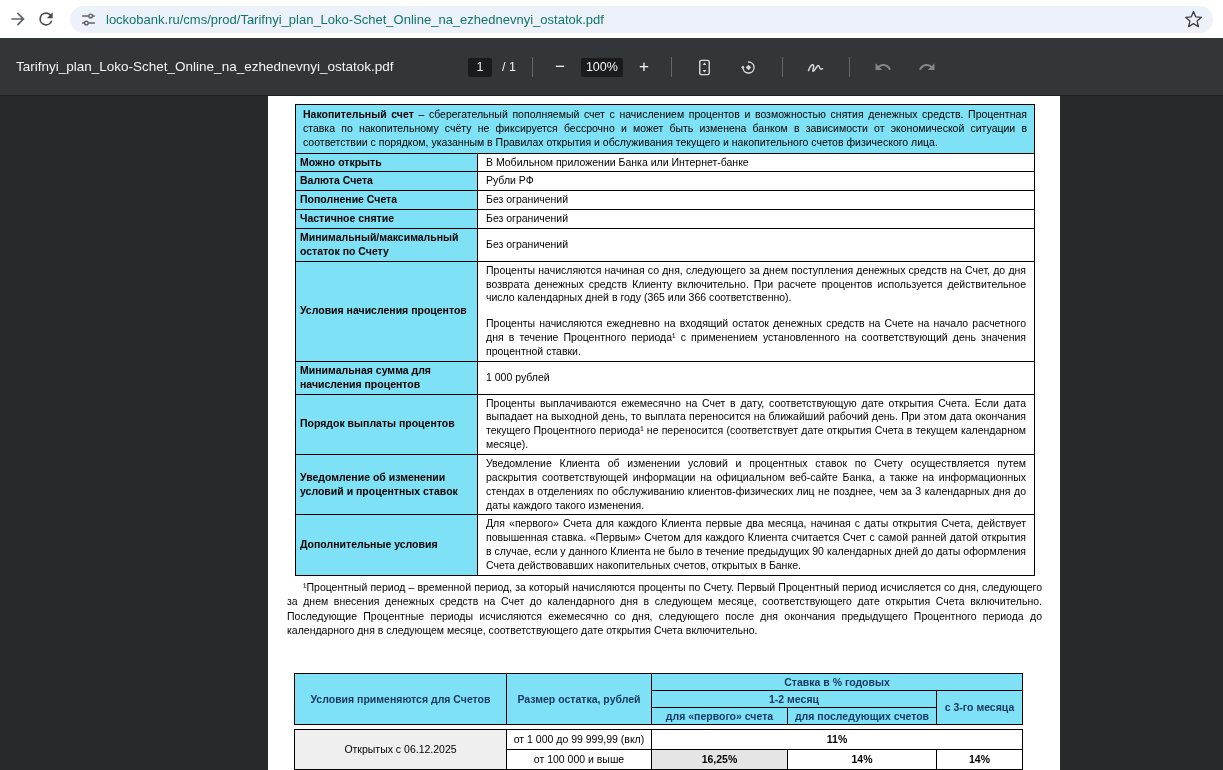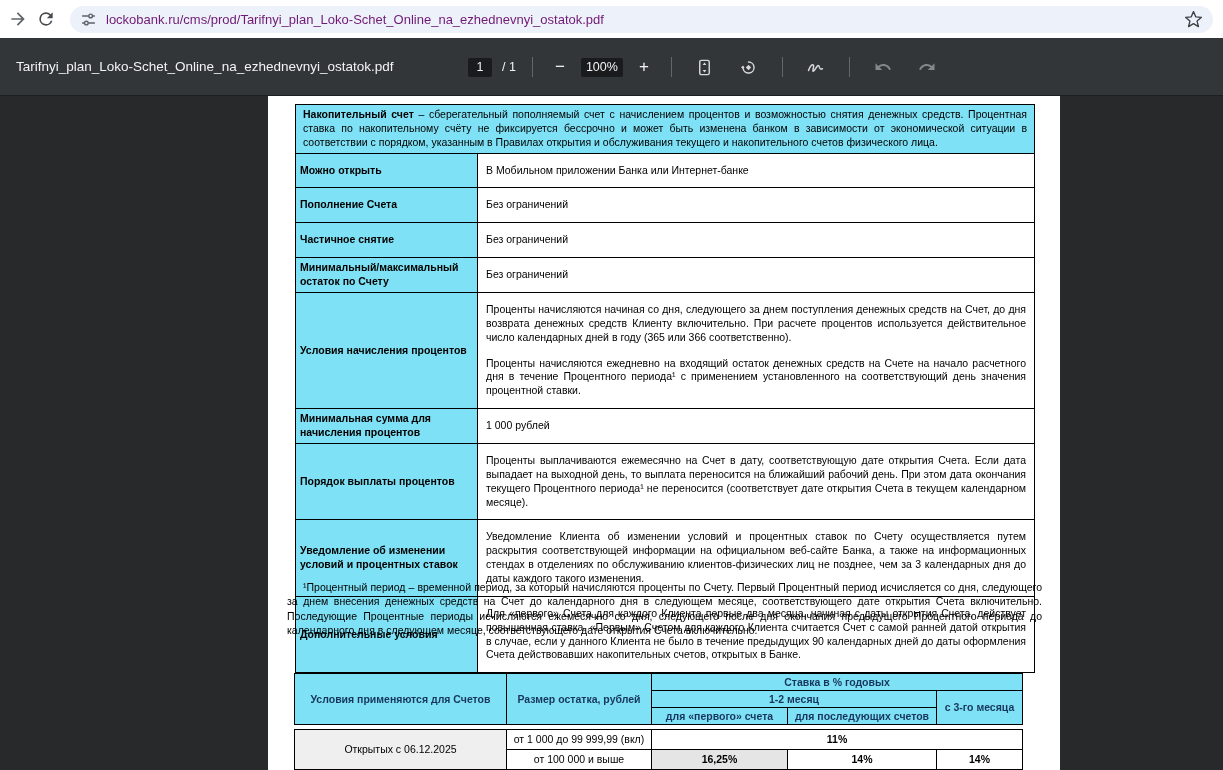--- a/index.html
+++ b/index.html
@@ -4,21 +4,21 @@
 <style>
   * { margin:0; padding:0; box-sizing:border-box; }
   html,body { width:1223px; height:770px; overflow:hidden; background:#28292b;
     font-family:"Liberation Sans", sans-serif; }
 
   
   .topbar { height:38px; background:#ffffff; display:flex; align-items:center; }
   .nav-ico { width:20px; height:20px; margin-left:8px; flex:0 0 auto; cursor:pointer; }
   .omnibox { flex:1; height:27px; margin:0 10px 0 14px; background:#edf1f9;
     border-radius:14px; display:flex; align-items:center; padding:0 10px; }
-  .omnibox .url { flex:1; font-size:13px; color:#701a75; white-space:nowrap; overflow:hidden; }
+  .omnibox .url { flex:1; font-size:13px; color:#0f766e; white-space:nowrap; overflow:hidden; }
   .omnibox svg { flex:0 0 auto; }
   .tune { margin-right:9px; }
 
   
   .pdfbar { height:58px; background:#333639; position:relative; display:flex; align-items:center;
     border-bottom:1px solid #1e1f21; }
   .pdf-title { color:#f1f3f4; font-size:13.5px; font-weight:500; margin-left:16px; }
   .pdf-controls { position:absolute; left:468px; top:0; height:58px; display:flex; align-items:center; gap:10px; }
   .numbox { background:#1a1b1d; color:#f1f3f4; font-size:12.5px; min-width:24px; height:19px;
     display:flex; align-items:center; justify-content:center; border-radius:2px; padding:0 5px; }
@@ -32,21 +32,21 @@
   .viewer { height:674px; background:#28292b; position:relative; }
   .page { position:absolute; left:268px; top:0; width:792px; height:674px; background:#ffffff; }
 
   .doc { font-size:10.5px; color:#000; }
   table { border-collapse:collapse; table-layout:fixed; }
   .t1 { position:absolute; left:27px; top:8px; width:740px; border:1.5px solid #000; }
   .t1 td { border:1px solid #000; vertical-align:middle; line-height:1.32; }
   .cyan { background:#7ee1f5;margin-top:12px; }
   .intro-cell { padding:3px 7px; text-align:justify; }
   .lbl { width:182px; font-weight:bold; padding:2px 4px; line-height:1.28; }
-  .val { padding:10px 8px; text-align:justify; background:#fff; }
+  .val { padding:2px 8px; text-align:justify; background:#fff; }
   .b { font-weight:bold; }
   .val p + p { margin-top:12px; }
 
   .footnote { position:absolute; left:19px; top:484px; width:755px; text-align:justify;
     font-size:10.5px; line-height:1.38; color:#000; }
   .footnote .fn-indent { display:inline-block; width:16px; }
 
   .rates-title { position:absolute; left:26px; top:560px; width:728px; text-align:center;
     font-weight:bold; font-size:11px; color:#1f3864; }
 
@@ -139,20 +139,24 @@
           </colgroup>
         <tbody>
             <tr>
           <td class="cyan intro-cell" colspan="2"><span class="b">Накопительный счет</span><span> – сберегательный пополняемый счет с начислением процентов и возможностью снятия денежных средств. Процентная ставка по накопительному счёту не фиксируется бессрочно и может быть изменена банком в зависимости от экономической ситуации в соответствии с порядком, указанным в Правилах открытия и обслуживания текущего и накопительного счетов физического лица.</span></td>
         </tr>
         <tr>
           <td class="lbl cyan">Можно открыть</td>
           <td class="val">В Мобильном приложении Банка или Интернет-банке</td>
         </tr>
         <tr>
+          <td class="lbl cyan">Валюта Счета</td>
+          <td class="val">Рубли РФ</td>
+        </tr>
+        <tr>
           <td class="lbl cyan">Пополнение Счета</td>
           <td class="val">Без ограничений</td>
         </tr>
         <tr>
           <td class="lbl cyan">Частичное снятие</td>
           <td class="val">Без ограничений</td>
         </tr>
         <tr>
           <td class="lbl cyan">Минимальный/максимальный остаток по Счету</td>
           <td class="val">Без ограничений</td>

